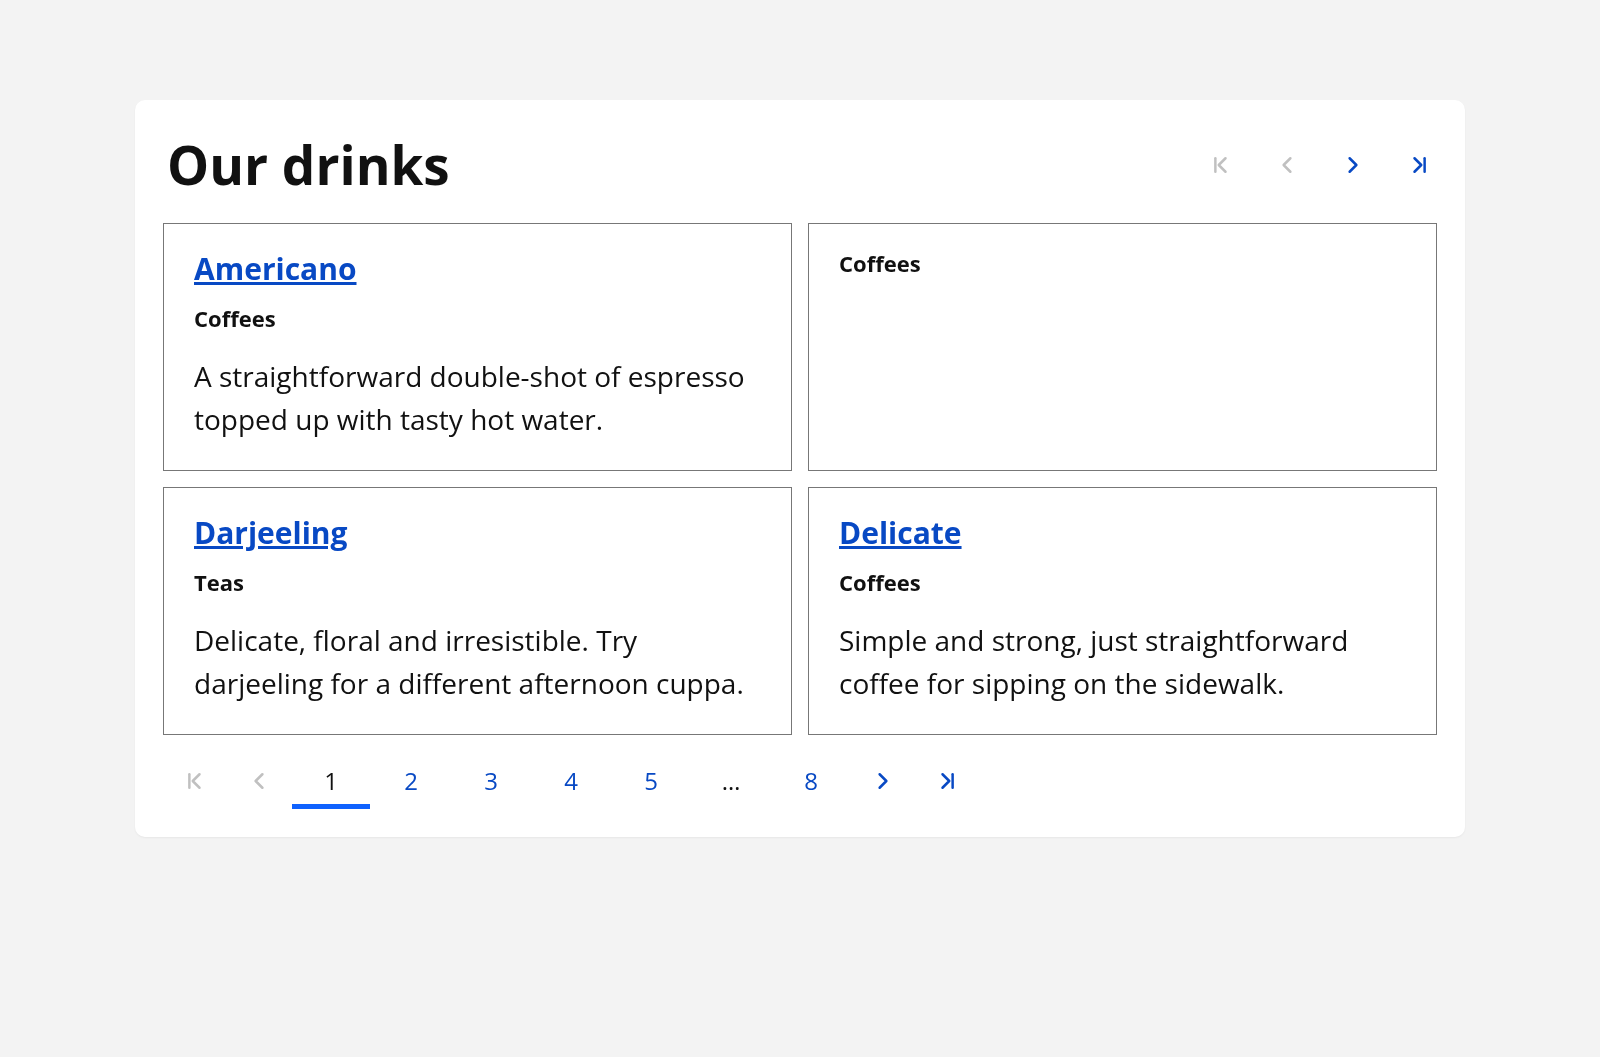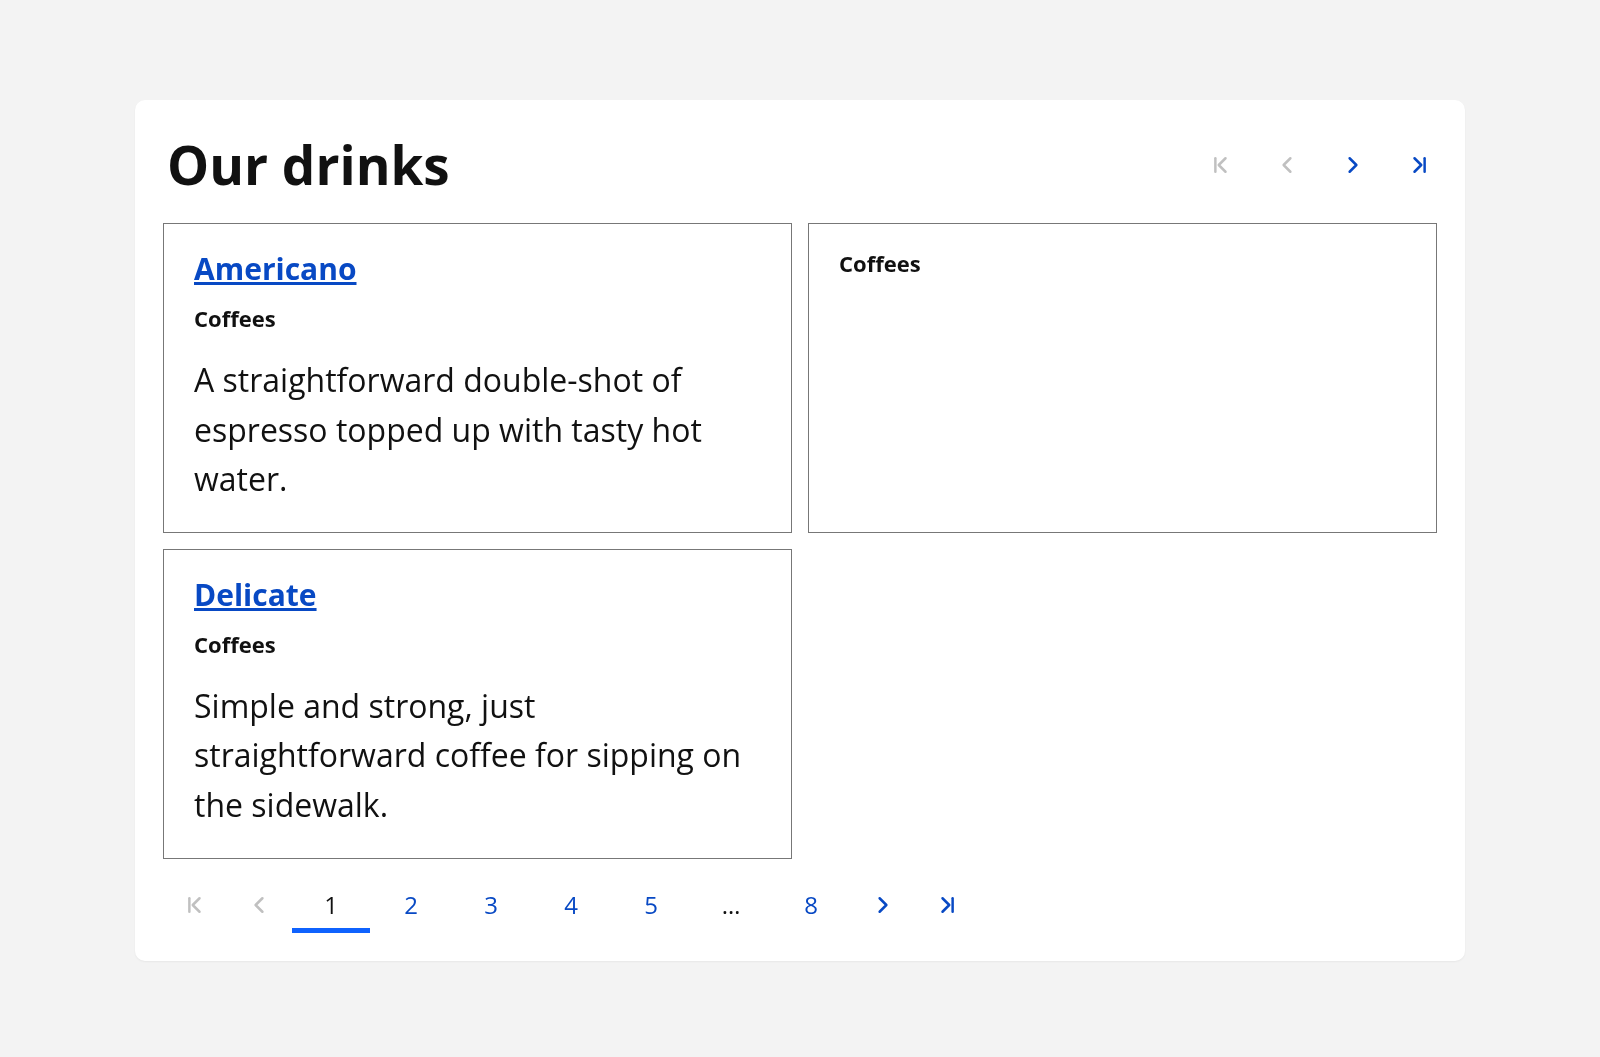--- a/index.html
+++ b/index.html
@@ -63,21 +63,21 @@
     cursor: pointer;
     margin-bottom: 14px;
   }
   .card-category {
     font-size: 22px;
     font-weight: 700;
     color: #111;
     margin-bottom: 22px;
   }
   .card-desc {
-    font-size: 32px;
+    font-size: 28px;
     font-weight: 400;
     color: #111;
     line-height: 1.55;
   }
   .pager-bottom {
     display: flex;
     align-items: center;
     gap: 0;
   }
   .page-item {
@@ -153,20 +153,25 @@
   </div>
 
   <div class="cards">
     <div class="card">
       <a class="card-title">Americano</a>
       <div class="card-category">Coffees</div>
       <div class="card-desc">A straightforward double-shot of espresso topped up with tasty hot water.</div>
     </div>
     <div class="card">
       <div class="card-category">Coffees</div>
+    </div>
+    <div class="card">
+      <a class="card-title">Darjeeling</a>
+      <div class="card-category">Teas</div>
+      <div class="card-desc">Delicate, floral and irresistible. Try darjeeling for a different afternoon cuppa.</div>
     </div>
     <div class="card">
       <a class="card-title">Delicate</a>
       <div class="card-category">Coffees</div>
       <div class="card-desc">Simple and strong, just straightforward coffee for sipping on the sidewalk.</div>
     </div>
   </div>
 
   <div class="pager-bottom">
     <span class="page-nav disabled">

